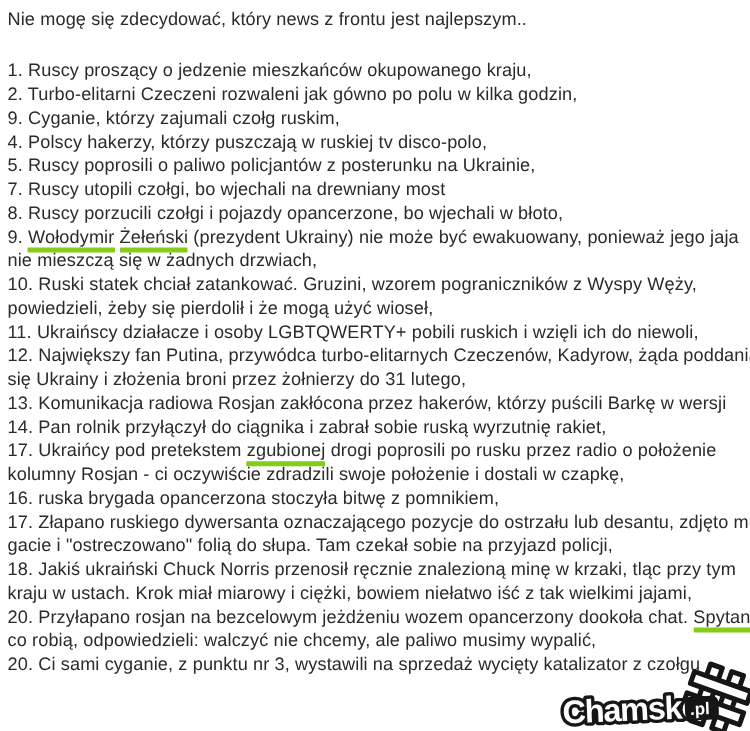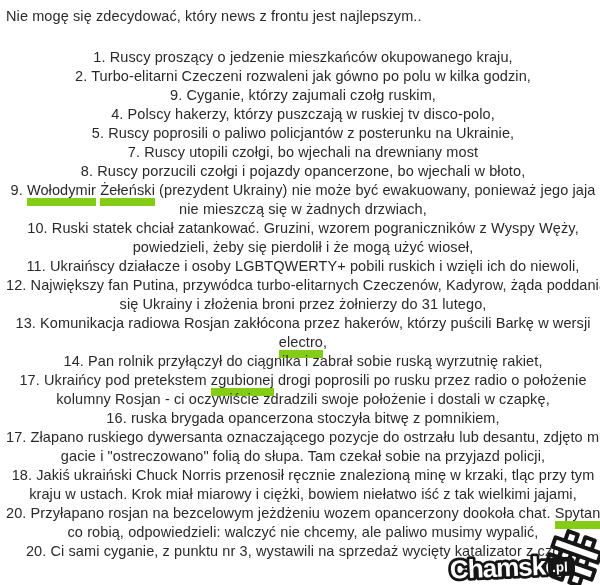--- a/index.html
+++ b/index.html
@@ -18,27 +18,27 @@
     padding: 7px 0 0 6px;
     font-size: 14.5px;
     line-height: 19px;
     color: #2a2a2a;
     letter-spacing: 0.1px;
   }
   .intro {
     margin: 0 0 22px 0;
     white-space: pre;
   }
-  .news-list { margin: 0; text-align: center; }
+  .news-list { margin: 0; }
   .line {
     white-space: pre;
     height: 19px;
   }
   .misspelled {
-    border-bottom: 8px solid #84cc16;
+    border-bottom: 4px solid #84cc16;
   }
   .watermark {
     position: absolute;
     right: -4px;
     bottom: -2px;
     width: 168px;
     height: 58px;
     pointer-events: none;
   }
 </style>
@@ -57,21 +57,20 @@
         <div class="line"><span>7. Ruscy utopili czołgi, bo wjechali na drewniany most</span></div>
         <div class="line"><span>8. Ruscy porzucili czołgi i pojazdy opancerzone, bo wjechali w błoto,</span></div>
         <div class="line"><span>9. </span><span class="misspelled">Wołodymir</span><span> </span><span class="misspelled">Żełeński</span><span> (prezydent Ukrainy) nie może być ewakuowany, ponieważ jego jaja</span></div>
         <div class="line"><span>nie mieszczą się w żadnych drzwiach,</span></div>
         <div class="line"><span>10. Ruski statek chciał zatankować. Gruzini, wzorem pograniczników z Wyspy Węży,</span></div>
         <div class="line"><span>powiedzieli, żeby się pierdolił i że mogą użyć wioseł,</span></div>
         <div class="line"><span>11. Ukraińscy działacze i osoby LGBTQWERTY+ pobili ruskich i wzięli ich do niewoli,</span></div>
         <div class="line"><span>12. Największy fan Putina, przywódca turbo-elitarnych Czeczenów, Kadyrow, żąda poddania</span></div>
         <div class="line"><span>się Ukrainy i złożenia broni przez żołnierzy do 31 lutego,</span></div>
         <div class="line"><span>13. Komunikacja radiowa Rosjan zakłócona przez hakerów, którzy puścili Barkę w wersji</span></div>
-        <div class="line"><span class="misspelled">electro</span><span>,</span></div>
         <div class="line"><span>14. Pan rolnik przyłączył do ciągnika i zabrał sobie ruską wyrzutnię rakiet,</span></div>
         <div class="line"><span>17. Ukraińcy pod pretekstem </span><span class="misspelled">zgubionej</span><span> drogi poprosili po rusku przez radio o położenie</span></div>
         <div class="line"><span>kolumny Rosjan - ci oczywiście zdradzili swoje położenie i dostali w czapkę,</span></div>
         <div class="line"><span>16. ruska brygada opancerzona stoczyła bitwę z pomnikiem,</span></div>
         <div class="line"><span>17. Złapano ruskiego dywersanta oznaczającego pozycje do ostrzału lub desantu, zdjęto mu</span></div>
         <div class="line"><span>gacie i "ostreczowano" folią do słupa. Tam czekał sobie na przyjazd policji,</span></div>
         <div class="line"><span>18. Jakiś ukraiński Chuck Norris przenosił ręcznie znalezioną minę w krzaki, tląc przy tym</span></div>
         <div class="line"><span>kraju w ustach. Krok miał miarowy i ciężki, bowiem niełatwo iść z tak wielkimi jajami,</span></div>
         <div class="line"><span>20. Przyłapano rosjan na bezcelowym jeżdżeniu wozem opancerzony dookoła chat. </span><span class="misspelled">Spytani</span></div>
         <div class="line"><span>co robią, odpowiedzieli: walczyć nie chcemy, ale paliwo musimy wypalić,</span></div>

